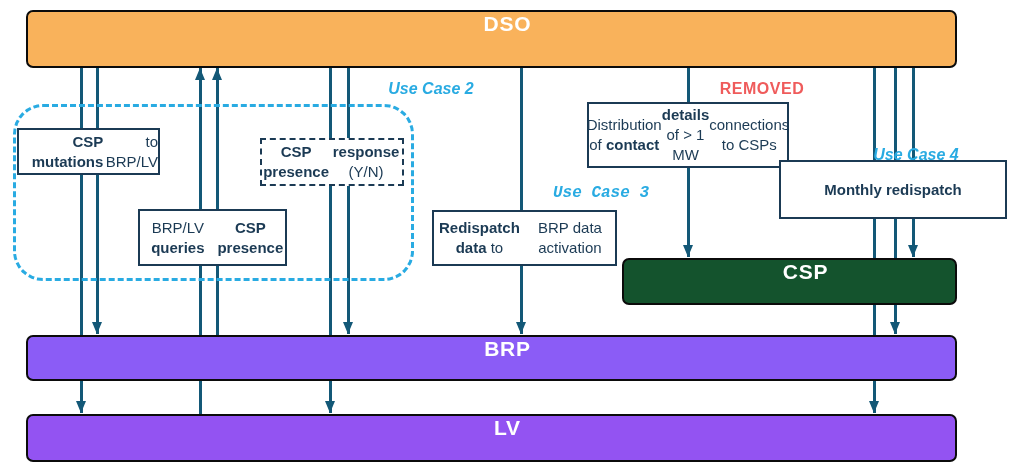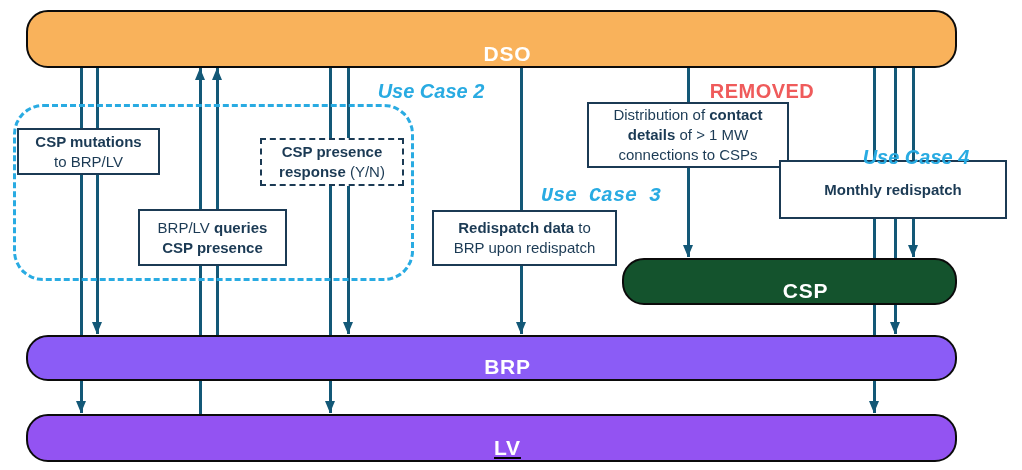--- a/index.html
+++ b/index.html
@@ -19,47 +19,47 @@
   .arrowhead{position:absolute;width:0;height:0;border-left:5.5px solid transparent;border-right:5.5px solid transparent;}
   .ah-down{border-top:12px solid var(--line);}
   .ah-up{border-bottom:12px solid var(--line);}
 
   .uc2-container{
     position:absolute;z-index:2;left:13px;top:104px;width:401px;height:177px;
     border:3px dashed var(--accent);border-radius:30px;box-sizing:border-box;background:transparent;
   }
 
   .bar{
-    position:absolute;z-index:3;box-sizing:border-box;border:2.5px solid #0b0b0b;border-radius:22px;
-    display:flex;align-items:flex-end;justify-content:center;padding-left:32px;
+    position:absolute;z-index:3;box-sizing:border-box;border:2.5px solid #0b0b0b;border-radius:7px;
+    display:flex;align-items:flex-start;justify-content:center;padding-left:32px;
   }
   .bar-label{color:#fff;font-weight:700;font-size:21px;letter-spacing:.8px;}
   .bar-dso{left:26px;top:10px;width:931px;height:58px;background:#F9B25B;}
   .bar-csp{left:622px;top:258px;width:335px;height:47px;background:#14532d;}
   .bar-brp{left:26px;top:335px;width:931px;height:46px;background:#8b5cf6;}
-  .bar-lv {left:26px;top:414px;width:931px;height:48px;background:#9353F2;text-decoration:underline;}
+  .bar-lv {left:26px;top:414px;width:931px;height:48px;background:#9353F2;}
 
   .note-box{
     position:absolute;z-index:4;box-sizing:border-box;background:#fff;
     border:2px solid var(--navy);color:var(--navy);
-    display:flex;flex-direction:column;align-items:center;justify-content:center;
+    display:flex;align-items:center;justify-content:center;
     text-align:center;font-size:15px;line-height:20px;font-weight:400;
   }
   .note-box b{font-weight:800;}
   .box-dashed{border-style:dashed;}
   .box-csp-mutations{left:17px;top:128px;width:143px;height:47px;text-align:right;}
   .box-brplv-queries{left:138px;top:209px;width:149px;height:57px;}
   .box-csp-presence{left:260px;top:138px;width:144px;height:48px;}
   .box-redispatch{left:432px;top:210px;width:185px;height:56px;}
   .box-distribution{left:587px;top:102px;width:202px;height:66px;}
   .box-monthly{left:779px;top:160px;width:228px;height:59px;}
 
   .annotation{
     position:absolute;z-index:4;transform:translateX(-50%);white-space:nowrap;
-    font-size:20px;font-weight:700;
+    font-size:16px;font-weight:700;
   }
   .use-case{color:var(--accent);font-style:italic;}
   .removed{color:var(--removed);letter-spacing:.5px;}
   .uc-2{left:431px;top:80px;}
   .uc-3{left:601px;top:184px;font-family:Liberation Mono, monospace;}
   .uc-4{left:916px;top:146px;}
   .rm{left:762px;top:80px;}
 </style>
 </head>
 <body>
@@ -116,21 +116,21 @@
     <span><b>CSP presence</b></span>
   </div>
 
   <div class="note-box box-dashed box-csp-presence">
     <span><b>CSP presence</b></span>
     <span><b>response</b><span> (Y/N)</span></span>
   </div>
 
   <div class="note-box box-redispatch">
     <span><b>Redispatch data</b><span> to</span></span>
-    <span><span>BRP upon redispatch</span></span>
+    <span><span>BRP data activation</span></span>
   </div>
 
   <div class="note-box box-distribution">
     <span><span>Distribution of </span><b>contact</b></span>
     <span><b>details</b><span> of &gt; 1 MW</span></span>
     <span><span>connections to CSPs</span></span>
   </div>
 
   <div class="note-box box-monthly">
     <span><b>Monthly redispatch</b></span>

